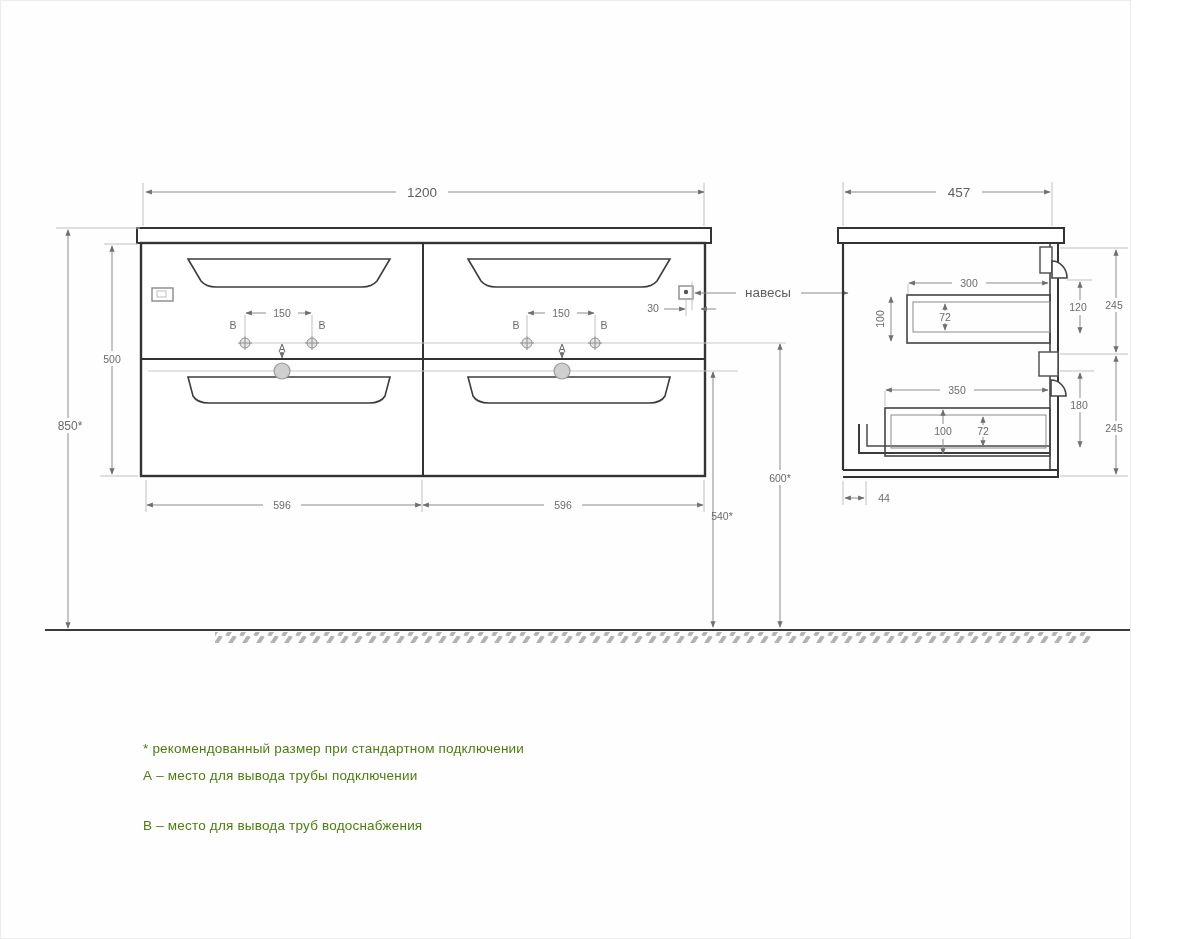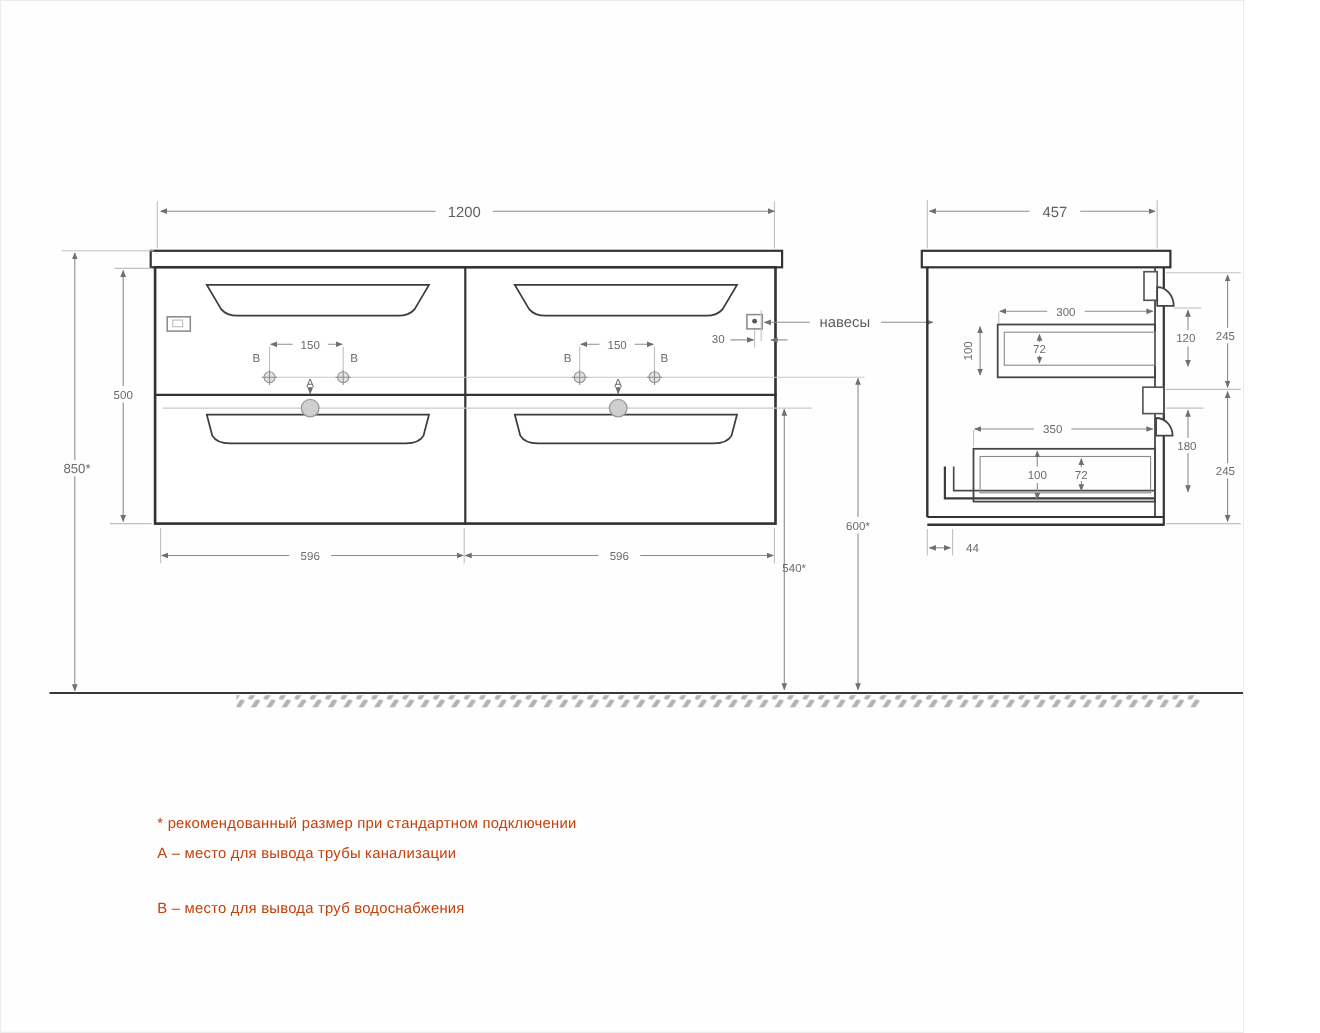--- a/index.html
+++ b/index.html
@@ -3,21 +3,21 @@
 <meta charset="utf-8">
 <style>
   html,body{margin:0;padding:0;background:#ffffff;}
   .page{position:relative;width:1131px;height:939px;background:#fefefe;overflow:hidden;
         font-family:"Liberation Sans", sans-serif;box-shadow:inset 0 0 0 1px #ececec;}
   svg{position:absolute;left:0;top:0;}
   svg text{font-family:"Liberation Sans", sans-serif;fill:#6b6b6b;}
   .dim-txt{font-size:12px;text-anchor:middle;}
   .dim-txt-lg{font-size:13.5px;text-anchor:middle;fill:#5f5f5f;}
   .dim-txt-sm{font-size:10.5px;text-anchor:middle;}
-  .legend{position:absolute;left:143px;color:#c2410c;font-size:13.5px;letter-spacing:.2px;}
+  .legend{position:absolute;left:143px;color:#4d7c0f;font-size:13.5px;letter-spacing:.2px;}
 </style>
 </head>
 <body>
 
 <div class="page">
 
 <svg width="1200" height="939" viewBox="0 0 1200 939">
   <defs>
     <marker id="ar" viewBox="0 0 10 10" refX="9" refY="5" markerWidth="6.5" markerHeight="6.5" orient="auto-start-reverse">
           <path d="M0,1 L10,5 L0,9 z" fill="#6f6f6f"></path>
@@ -227,16 +227,16 @@
     <text x="1114" y="309" class="dim-txt-sm">245</text>
     <rect x="1064" y="398" width="30" height="14" fill="#fefefe"></rect>
     <text x="1079" y="409" class="dim-txt-sm">180</text>
     <rect x="1099" y="421" width="30" height="14" fill="#fefefe"></rect>
     <text x="1114" y="432" class="dim-txt-sm">245</text>
     <text x="884" y="502" class="dim-txt-sm">44</text>
   </g>
 </svg>
 
   <div class="legend" style="top:741px">* рекомендованный размер при стандартном подключении</div>
-  <div class="legend" style="top:768px">А – место для вывода трубы канализации</div>
+  <div class="legend" style="top:768px">А – место для вывода трубы подключении</div>
   <div class="legend" style="top:818px">В – место для вывода труб водоснабжения</div>
 
 </div>
 
 </body></html>

